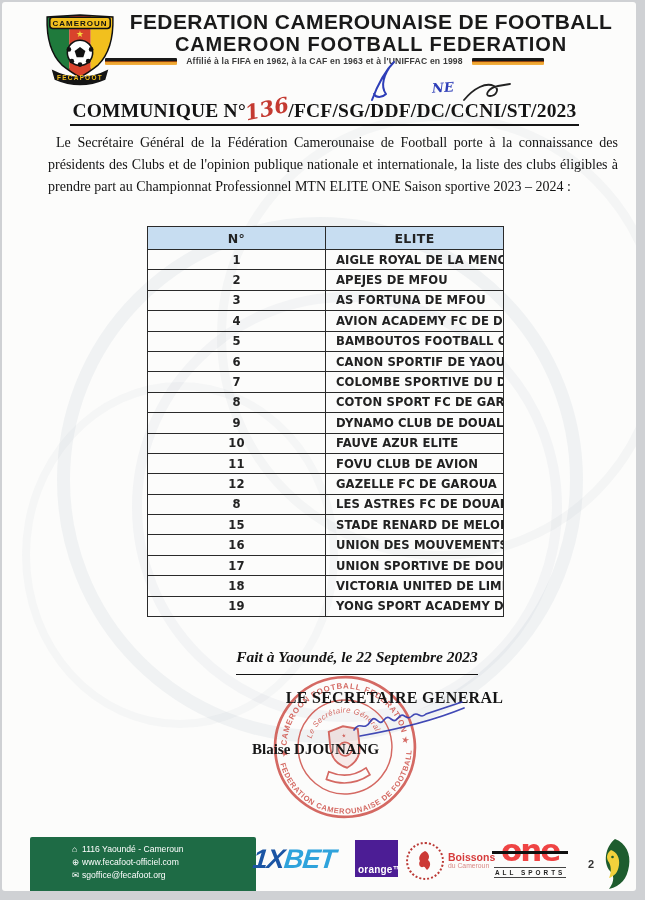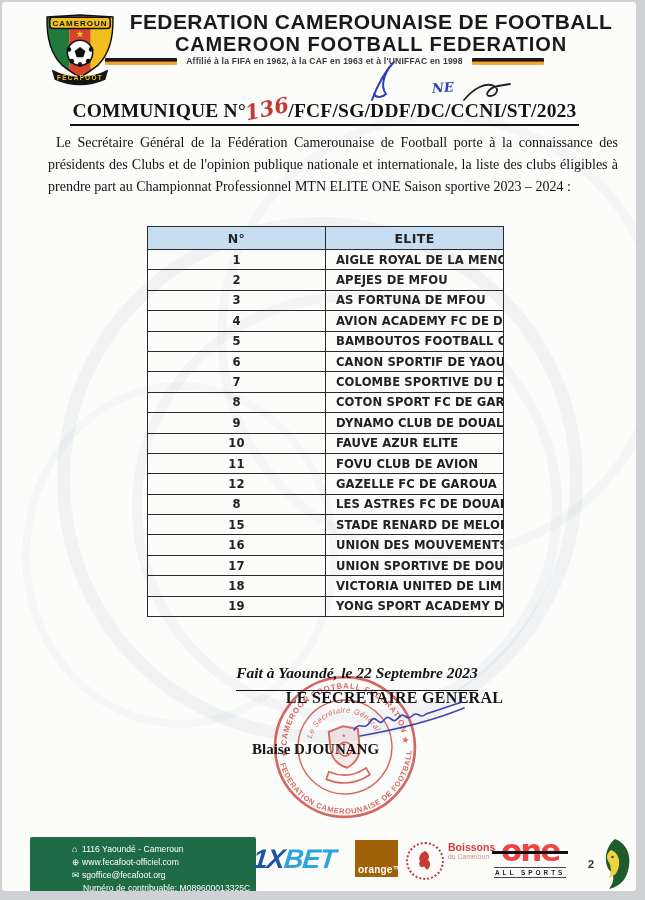--- a/index.html
+++ b/index.html
@@ -37,37 +37,37 @@
   
   table.clubs{position:absolute;left:145px;top:224px;width:357px;border-collapse:collapse;table-layout:fixed;z-index:2;background:transparent;}
   table.clubs th,table.clubs td{border:1.4px solid #2a2a2a;font-family:"DejaVu Sans",sans-serif;font-weight:bold;color:#222;padding:0;}
   table.clubs th{height:22px;background:#c7ddf1;font-size:12.5px;letter-spacing:0.4px;}
   table.clubs td{height:19.4px;font-size:11.6px;letter-spacing:0.1px;}
   table.clubs td.num{text-align:center;width:66px;}
   table.clubs td.club{padding-left:10px;white-space:nowrap;overflow:hidden;}
 
   
   .dateline{position:absolute;left:120px;top:646px;width:470px;text-align:center;z-index:2;}
-  .dateline span{display:inline-block;font-family:"Liberation Serif",serif;font-weight:bold;font-style:italic;font-size:15.5px;color:#131313;border-bottom:1.6px solid #131313;padding-bottom:8px;margin-top:16px;}
+  .dateline span{display:inline-block;font-family:"Liberation Serif",serif;font-weight:bold;font-style:italic;font-size:15.5px;color:#131313;border-bottom:1.6px solid #131313;padding-bottom:8px;}
   .sigtitle{position:absolute;left:250px;top:687px;width:285px;text-align:center;font-family:"Liberation Serif",serif;font-weight:bold;font-size:16px;letter-spacing:0.3px;color:#161616;z-index:3;}
   .signame{position:absolute;left:250px;top:739px;width:285px;text-align:left;font-family:"Liberation Serif",serif;font-weight:bold;font-size:15px;color:#161616;z-index:3;}
   .signature{position:absolute;left:348px;top:698px;z-index:4;}
   .stamp{position:absolute;left:270px;top:672px;width:146px;height:146px;opacity:0.82;transform:rotate(-6deg);z-index:1;}
 
   
   .contactbox{position:absolute;left:28px;top:835px;width:226px;height:57px;background:#1e6b45;border-radius:2px;color:#fff;padding:6px 0 0 10px;box-sizing:border-box;z-index:2;}
   .contactbox .line{font-size:8.6px;line-height:1.5;white-space:nowrap;margin-left:32px;}
   .contactbox .icon{display:inline-block;width:10px;}
   .contactbox .indent{padding-left:11px;}
   .xbet{position:absolute;left:251px;top:842px;font-size:27px;font-weight:bold;font-style:italic;letter-spacing:-1px;transform:skewX(-6deg);z-index:2;}
   .xbet .x1{color:#1b55a4;}
   .xbet .x2{color:#2fa3dc;}
-  .orangebox{position:absolute;left:353px;top:838px;width:43px;height:37px;background:#a16207;display:flex;align-items:flex-end;z-index:2;}
+  .orangebox{position:absolute;left:353px;top:838px;width:43px;height:37px;background:#4c1d95;display:flex;align-items:flex-end;z-index:2;}
   .orangebox span{color:#fff;font-size:10px;font-weight:bold;padding:0 0 2px 3px;letter-spacing:0.2px;}
-  .boissons{position:absolute;left:404px;top:840px;display:flex;align-items:flex-start;gap:4px;z-index:2;}
+  .boissons{position:absolute;left:404px;top:840px;display:flex;align-items:center;gap:4px;z-index:2;}
   .bc-circle{width:34px;height:34px;border:2px dotted #bb3a36;border-radius:50%;display:flex;align-items:center;justify-content:center;}
   .bc-text .b1{color:#d63c3c;font-weight:bold;font-size:10.5px;line-height:1;}
   .bc-text .b2{color:#d98a86;font-size:6.8px;line-height:1.2;}
   .onelogo{position:absolute;left:492px;top:834px;text-align:center;z-index:2;}
   .onelogo .one{position:relative;font-size:31px;font-weight:bold;letter-spacing:-2px;color:#ef4444;line-height:0.95;font-family:"DejaVu Sans",sans-serif;}
   .onelogo .one::after{content:"";position:absolute;left:-2px;right:-2px;top:52%;height:2.6px;background:#101010;}
   .onelogo .sub{margin-top:2px;font-size:6.4px;letter-spacing:3px;color:#222;border-top:1px solid #444;border-bottom:1px solid #444;padding:1px 1px;font-weight:bold;}
   .pagenum{position:absolute;left:586px;top:856px;font-size:11px;color:#333;font-weight:bold;z-index:2;}
   .lionhead{position:absolute;left:597px;top:836px;z-index:2;}
 </style>
@@ -246,21 +246,20 @@
     <div class="sigtitle">LE SECRETAIRE GENERAL</div>
     <svg class="signature" width="118" height="42" viewBox="0 0 118 42">
       <path d="M4,30 C10,20 14,32 20,22 C26,12 28,28 34,20 C40,12 42,26 48,18 C54,10 56,22 62,16 C68,10 70,20 76,14 L112,2 M10,36 C44,30 80,22 114,8" fill="none" stroke="#2c35ad" stroke-width="1.7" stroke-linecap="round" opacity="0.9"></path>
     </svg>
     <div class="signame">Blaise DJOUNANG</div>
 
     <div class="contactbox">
       <div class="line"><span class="icon">⌂</span><span>1116 Yaoundé - Cameroun</span></div>
       <div class="line"><span class="icon">⊕</span><span>www.fecafoot-officiel.com</span></div>
       <div class="line"><span class="icon">✉</span><span>sgoffice@fecafoot.org</span></div>
-      <div class="line indent">Numéro de contribuable: M089600013325C</div>
     </div>
 
     <div class="xbet"><span class="x1">1X</span><span class="x2">BET</span></div>
 
     <div class="orangebox">
         <span>orange™</span>
       </div>
 
     <div class="boissons">
       <div class="bc-circle">

